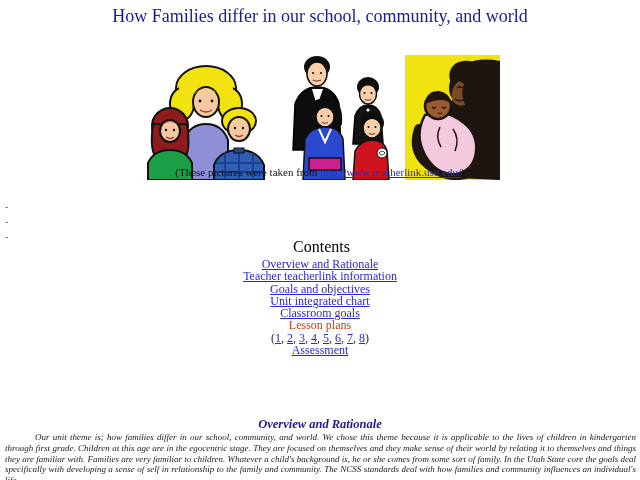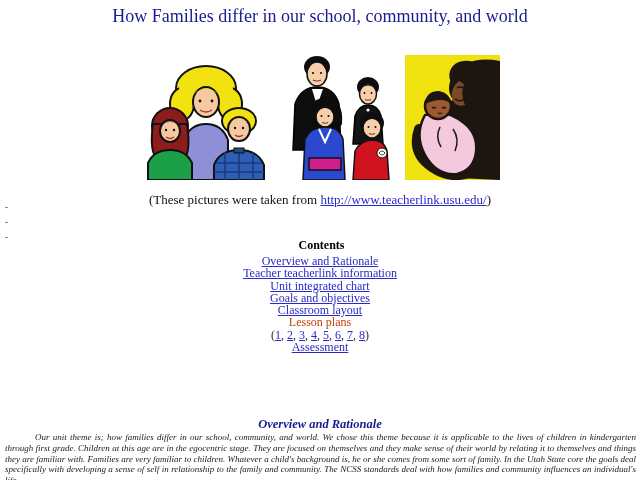--- a/index.html
+++ b/index.html
@@ -22,42 +22,42 @@
     position: absolute;
     top: 54px; left: 0; width: 640px; height: 126px;
     display: flex;
     justify-content: center;
     align-items: flex-end;
     gap: 7px;
   }
   .clipart { display: block; }
   .img-caption {
     position: absolute;
-    top: 192px; left: 0; width: 640px;
-    text-align: center;
-    font-size: 13px;
+    top: 166px; left: 0; width: 640px;
+    text-align: center;
+    font-size: 11px;
     color: #111111;
   }
   .img-caption a { color: #2929c8; text-decoration: underline; }
   .margin-marks {
     position: absolute;
     left: 5px; top: 200px;
     font-size: 9px;
     font-weight: bold;
     line-height: 15px;
     color: #333333;
   }
   .contents {
     position: absolute;
     top: 238px; left: 0; width: 640px;
     text-align: center;
   }
   .contents-heading {
-    font-size: 12px;
-    font-weight: bold;
+    font-size: 16px;
+    font-weight: normal;
     color: #000000;
     margin: 0 0 2px 3px;
   }
   .contents .line {
     font-size: 12px;
     line-height: 12.3px;
   }
   .contents a {
     color: #2929c8;
     text-decoration: underline;
@@ -205,23 +205,23 @@
   <div class="margin-marks">
     <div>-</div>
     <div>-</div>
     <div>-</div>
   </div>
 
   <div class="contents">
     <div class="contents-heading">Contents</div>
     <div class="line"><a href="#">Overview and Rationale</a></div>
     <div class="line"><a href="#">Teacher teacherlink information</a></div>
+    <div class="line"><a href="#">Goals and objectives</a></div>
     <div class="line"><a href="#">Unit integrated chart</a></div>
-    <div class="line"><a href="#">Goals and objectives</a></div>
-    <div class="line"><a href="#">Classroom layout</a></div>
+    <div class="line"><a href="#">Classroom goals</a></div>
     <div class="line lesson-label">Lesson plans</div>
     <div class="line"><span class="paren">(</span><a href="#">1</a><span class="paren">, </span><a href="#">2</a><span class="paren">, </span><a href="#">3</a><span class="paren">, </span><a href="#">4</a><span class="paren">, </span><a href="#">5</a><span class="paren">, </span><a href="#">6</a><span class="paren">, </span><a href="#">7</a><span class="paren">, </span><a href="#">8</a><span class="paren">)</span></div>
     <div class="line"><a href="#">Assessment</a></div>
   </div>
 
   <div class="overview-heading">Overview and Rationale</div>
   <div class="overview-body">Our unit theme is; how families differ in our school, community, and world.  We chose this theme because it is applicable to the lives of children in kindergarten through first grade.  Children at this age are in the egocentric stage.  They are focused on themselves and they make sense of their world by relating it to themselves and things they are familiar with.  Families are very familiar to children.  Whatever a child's background is, he or she comes from some sort of family.  In the Utah State core the goals deal specifically with developing a sense of self in relationship to the family and community.  The NCSS standards deal with how families and community influences an individual's life.</div>
 
 </div>
 

